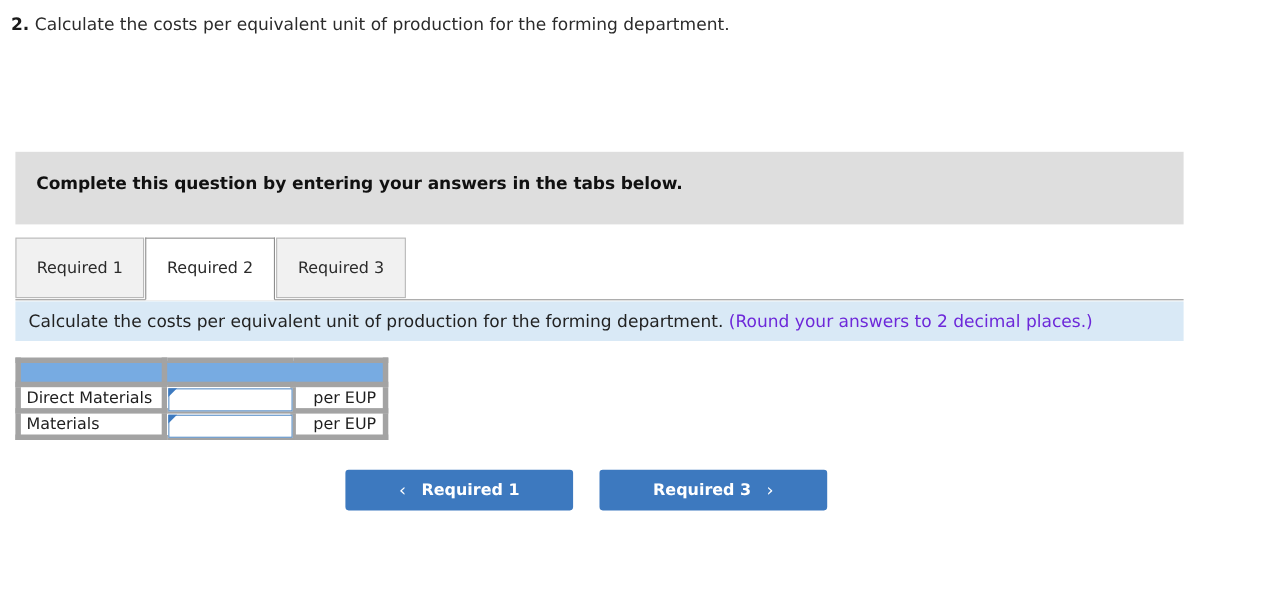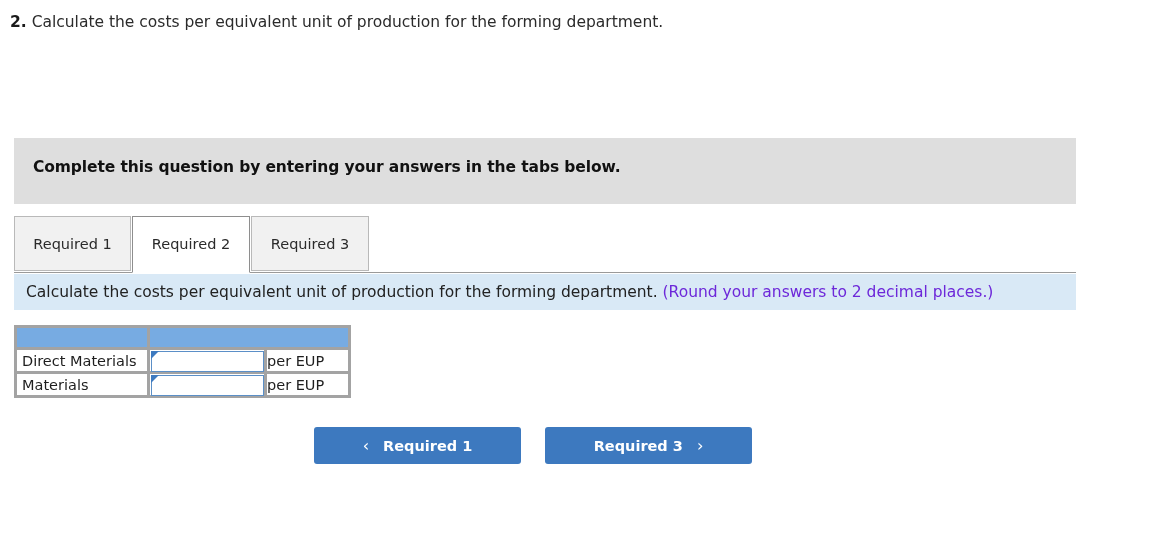--- a/index.html
+++ b/index.html
@@ -105,21 +105,21 @@
   #answer-table {
     position: absolute;
     left: 14px;
     top: 325px;
     border-collapse: collapse;
     font-size: 14.5px;
     color: #1e1e1e;
     background: #ffffff;
   }
   #answer-table td {
-    border: 3px solid #a3a3a3;
+    border: 5px solid #a3a3a3;
     padding: 0;
     height: 24px;
     box-sizing: border-box;
   }
   .hdr-cell {
     background: #77abe2;
     height: 22px !important;
   }
   .hdr-a { width: 133px; }
   .hdr-b { width: 201px; }
@@ -129,20 +129,21 @@
     white-space: nowrap;
   }
   .in-cell {
     width: 117px;
     position: relative;
     padding: 0 !important;
     background: #ffffff;
   }
   .eup-cell {
     width: 84px;
+    text-align: right;
     padding-right: 6px !important;
     white-space: nowrap;
   }
   .answer-input {
     position: absolute;
     left: 1px;
     top: 1px;
     width: 113px;
     height: 21px;
     border: 1px solid #5b8fc7;

